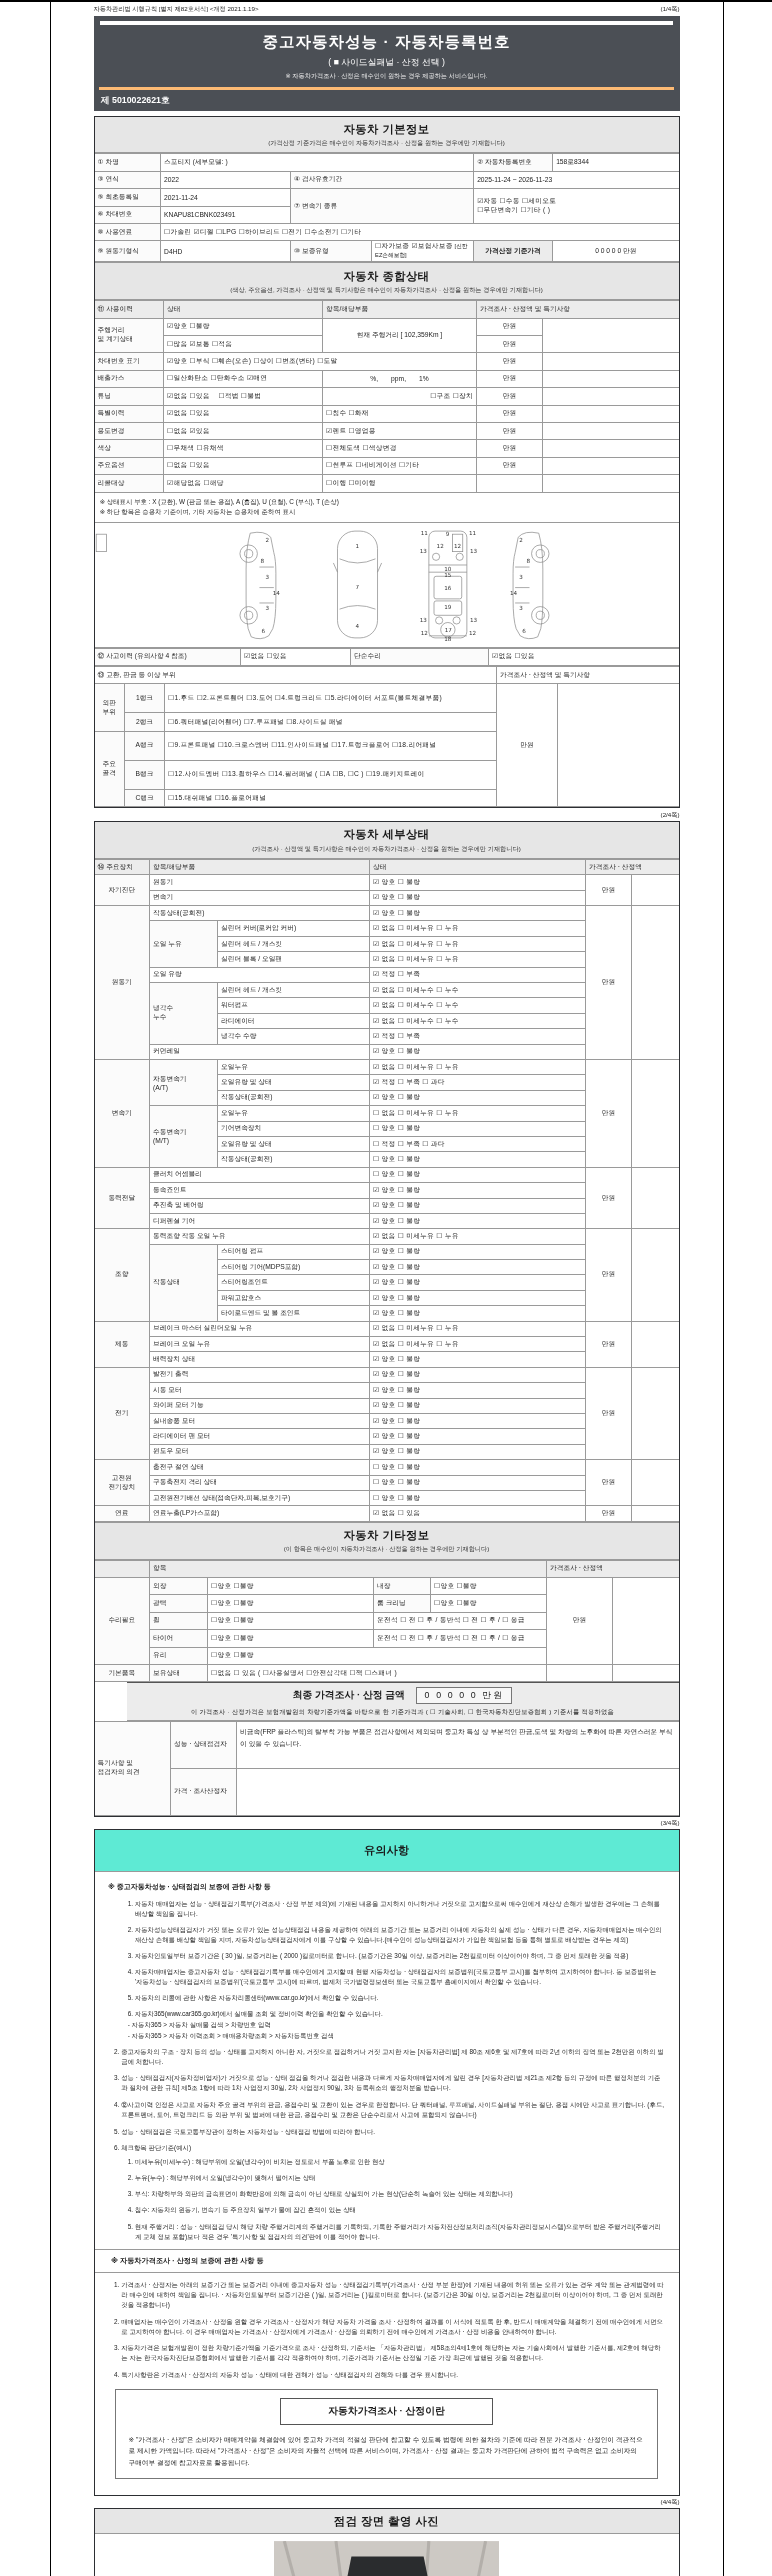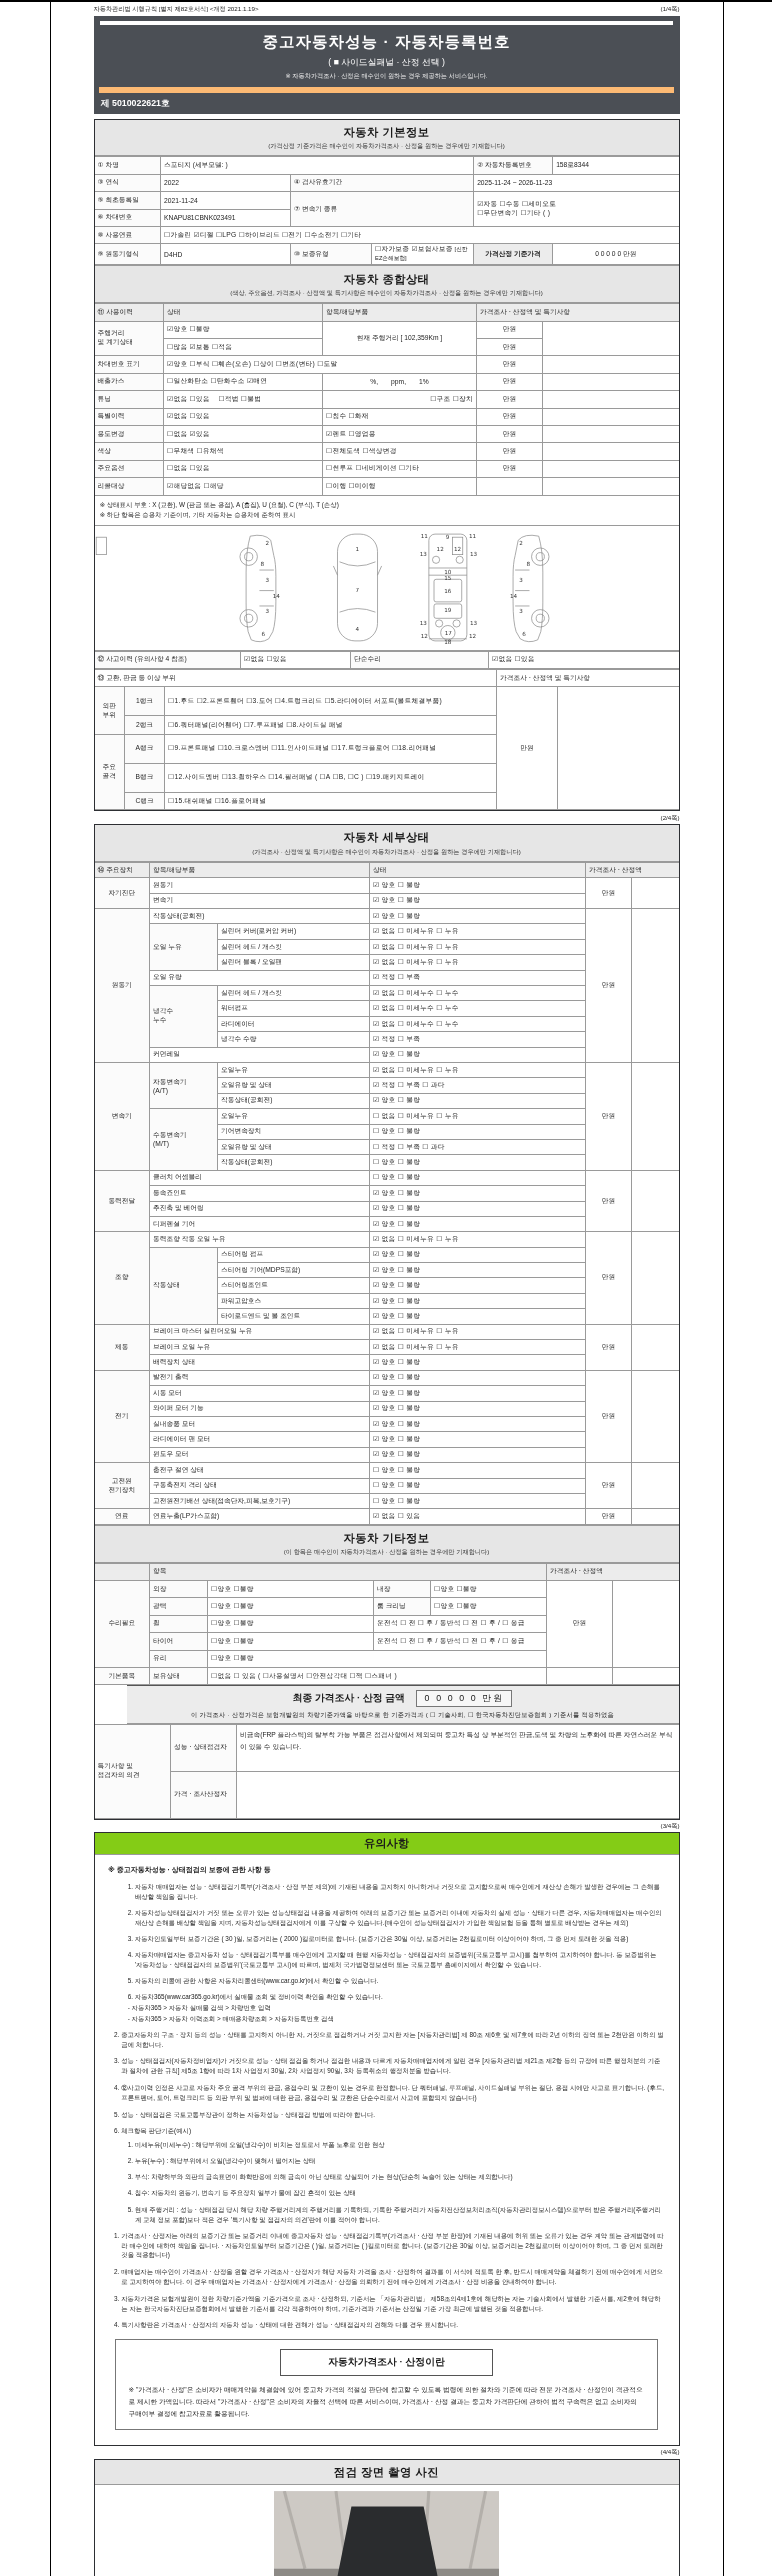--- a/index.html
+++ b/index.html
@@ -8,21 +8,21 @@
   .page{position:relative;width:674px;margin:0 auto;min-height:2576px;border-left:1px solid #000;border-right:1px solid #000;box-sizing:border-box;padding:3.1px 43px 0 43px;}
   .formline{display:flex;justify-content:space-between;font-size:6.2px;margin:2.1px 0 2.1px 0;color:#222;}
   .pagemark{text-align:right;font-size:6.2px;margin:1.5px 0;color:#222;}
   .sb{border:1.5px solid #2d2f33;margin-bottom:2.1px;background:#fff;}
   
   .tbox{background:#4b4f55;color:#fff;padding:3.1px 5.2px 0 5.2px;margin-bottom:4.1px;}
   .tbox .wstrip{height:3.1px;background:#fff;margin:2.1px 1px 7.2px 1px;}
   .tbox .t1{text-align:center;font-size:15.5px;font-weight:bold;letter-spacing:1px;}
   .tbox .t2{text-align:center;font-size:8.8px;margin-top:4.1px;}
   .tbox .t3{text-align:center;font-size:6.2px;margin-top:3.1px;color:#eee;}
-  .tbox .docno{font-size:8.8px;font-weight:bold;padding:5.2px 2.1px 4.1px 2.1px;border-top:6px solid #fdba74;margin-top:6.2px;}
+  .tbox .docno{font-size:8.8px;font-weight:bold;padding:5.2px 2.1px 4.1px 2.1px;border-top:3px solid #fdba74;margin-top:6.2px;}
   
   .st{background:#e6e6e6;border-bottom:0.5px solid #9a9a9a;text-align:center;padding:5.2px 3.1px 4.1px 3.1px;}
   .st .h{font-size:11.3px;font-weight:bold;letter-spacing:0.5px;}
   .st .n{font-size:6.2px;margin-top:2.6px;color:#333;}
   table{border-collapse:collapse;width:100%;table-layout:fixed;}
   td{border:0.5px solid #9a9a9a;font-size:6.7px;padding:1px 3.1px;vertical-align:middle;word-break:break-all;}
   tr td:first-child{border-left:none;}
   tr td:last-child{border-right:none;}
   .lab{background:#fbfbfb;}
   .ctr{text-align:center;}
@@ -32,21 +32,21 @@
   .hrow td{background:#ececec;}
   .notes{font-size:6.4px;padding:4.1px 5.2px;border-bottom:0.5px solid #9a9a9a;line-height:1.7;}
   .diagwrap{border-bottom:0.5px solid #9a9a9a;padding:3.1px 0;}
   svg text{font-family:"DejaVu Sans",sans-serif;}
   
   .finalband{background:#ececec;border-top:1px solid #555;border-bottom:0.5px solid #9a9a9a;padding:4.1px 3.1px 3.1px 3.1px;text-align:center;margin-left:32px;}
   .finalband .fl{font-size:9.8px;font-weight:bold;margin-right:9.3px;}
   .finalband .fv{display:inline-block;border:0.5px solid #777;background:#f7f7f7;font-size:8.8px;padding:1.5px 7.2px;letter-spacing:2.1px;}
   .finalband .fn{font-size:6.2px;margin-top:3.1px;}
   
-  .ntitle{background:#84cc16;border-bottom:0.5px solid #9a9a9a;text-align:center;font-size:11.3px;font-weight:bold;padding:3px 0;}
+  .ntitle{background:#5eead4;border-bottom:0.5px solid #9a9a9a;text-align:center;font-size:11.3px;font-weight:bold;padding:13px 0;}
   .nbody{padding:7.2px 13.4px 5.2px 13.4px;}
   .nh{font-size:7px;font-weight:bold;margin:3.1px 0 6.2px 0;}
   .ni{font-size:6.4px;line-height:1.55;margin:0 0 6.7px 0;padding-left:13.4px;text-indent:-7.2px;}
   .nsub{font-size:6.4px;line-height:1.55;margin:0 0 6.2px 0;padding-left:27px;text-indent:-7.2px;}
   .nsep{border-top:0.5px solid #9a9a9a;border-bottom:0.5px solid #9a9a9a;padding:6.2px 3.1px;font-size:7.2px;font-weight:bold;margin:7.2px -13.4px 7.2px -13.4px;padding-left:16.5px;}
   .whatbox{border:0.5px solid #777;margin:9.3px 7.2px 10.3px 7.2px;padding:8.2px 12.4px 9.3px 12.4px;}
   .whatbox .wt{width:206px;margin:0 auto 8.2px auto;border:0.5px solid #555;text-align:center;font-size:9.8px;font-weight:bold;padding:6.2px 2.1px;}
   .whatbox .wp{font-size:6.7px;line-height:1.75;}
   
   .photos{padding:6.2px 0 8.2px 0;text-align:center;border-bottom:0.5px solid #9a9a9a;}
@@ -710,20 +710,21 @@
       <p class="ni">2.  중고자동차의 구조 · 장치 등의 성능 · 상태를 고지하지 아니한 자, 거짓으로 점검하거나 거짓 고지한 자는 [자동차관리법] 제 80조 제6호 및 제7호에 따라 2년 이하의 징역 또는 2천만원 이하의 벌금에 처합니다.</p>
       <p class="ni">3.  성능 · 상태점검자(자동차정비업자)가 거짓으로 성능 · 상태 점검을 하거나 점검한 내용과 다르게 자동차매매업자에게 알린 경우 [자동차관리법 제21조 제2항 등의 규정에 따른 행정처분의 기준과 절차에 관한 규칙] 제5조 1항에 따라 1차 사업정지 30일, 2차 사업정지 90일, 3차 등록취소의 행정처분을 받습니다.</p>
       <p class="ni">4.  ⑫사고이력 인정은 사고로 자동차 주요 골격 부위의 판금, 용접수리 및 교환이 있는 경우로 한정합니다. 단 쿼터패널, 루프패널, 사이드실패널 부위는 절단, 용접 시에만 사고로 표기합니다. (후드, 프론트펜더, 도어, 트렁크리드 등 외판 부위 및 범퍼에 대한 판금, 용접수리 및 교환은 단순수리로서 사고에 포함되지 않습니다)</p>
       <p class="ni">5.  성능 · 상태점검은 국토교통부장관이 정하는 자동차성능 · 상태점검 방법에 따라야 합니다.</p>
       <p class="ni" style="margin-bottom:4.1px">6.  체크항목 판단기준(예시)</p>
       <p class="nsub">1.  미세누유(미세누수) : 해당부위에 오일(냉각수)이 비치는 정도로서 부품 노후로 인한 현상</p>
       <p class="nsub">2.  누유(누수) : 해당부위에서 오일(냉각수)이 맺혀서 떨어지는 상태</p>
       <p class="nsub">3.  부식: 차량하부와 외판의 금속표면이 화학반응에 의해 금속이 아닌 상태로 상실되어 가는 현상(단순히 녹슬어 있는 상태는 제외합니다)</p>
       <p class="nsub">4.  침수: 자동차의 원동기, 변속기 등 주요장치 일부가 물에 잠긴 흔적이 있는 상태</p>
       <p class="nsub">5.  현재 주행거리 : 성능 · 상태점검 당시 해당 차량 주행거리계의 주행거리를 기록하되, 기록한 주행거리가 자동차전산정보처리조직(자동차관리정보시스템)으로부터 받은 주행거리(주행거리계 교체 정보 포함)보다 적은 경우 '특기사항 및 점검자의 의견'란에 이를 적어야 합니다.</p>
+      <div class="nsep">※ 자동차가격조사 · 산정의 보증에 관한 사항 등</div>
       <p class="ni">1.  가격조사 · 산정자는 아래의 보증기간 또는 보증거리 이내에 중고자동차 성능 · 상태점검기록부(가격조사 · 산정 부분 한정)에 기재된 내용에 허위 또는 오류가 있는 경우 계약 또는 관계법령에 따라 매수인에 대하여 책임을 집니다.  · 자동차인도일부터 보증기간은 (      )일, 보증거리는 (      )킬로미터로 합니다. (보증기간은 30일 이상, 보증거리는 2천킬로미터 이상이어야 하며, 그 중 먼저 도래한 것을 적용합니다)</p>
       <p class="ni">2.  매매업자는 매수인이 가격조사 · 산정을 원할 경우 가격조사 · 산정자가 해당 자동차 가격을 조사 · 산정하여 결과를 이 서식에 적도록 한 후, 반드시 매매계약을 체결하기 전에 매수인에게 서면으로 고지하여야 합니다. 이 경우 매매업자는 가격조사 · 산정자에게 가격조사 · 산정을 의뢰하기 전에 매수인에게 가격조사 · 산정 비용을 안내하여야 합니다.</p>
       <p class="ni">3.  자동차가격은 보험개발원이 정한 차량기준가액을 기준가격으로 조사 · 산정하되, 기준서는 「자동차관리법」 제58조의4제1호에 해당하는 자는 기술사회에서 발행한 기준서를, 제2호에 해당하는 자는 한국자동차진단보증협회에서 발행한 기준서를 각각 적용하여야 하며, 기준가격과 기준서는 산정일 기준 가장 최근에 발행된 것을 적용합니다.</p>
       <p class="ni">4.  특기사항란은 가격조사 · 산정자의 자동차 성능 · 상태에 대한 견해가 성능 · 상태점검자의 견해와 다를 경우 표시합니다.</p>
       <div class="whatbox">
         <div class="wt">자동차가격조사 · 산정이란</div>
         <div class="wp">※ "가격조사 · 산정"은 소비자가 매매계약을 체결함에 있어 중고차 가격의 적절성 판단에 참고할 수 있도록 법령에 의한 절차와 기준에 따라 전문 가격조사 · 산정인이 객관적으로 제시한 가액입니다. 따라서 "가격조사 · 산정"은 소비자의 자율적 선택에 따른 서비스이며, 가격조사 · 산정 결과는 중고차 가격판단에 관하여 법적 구속력은 없고 소비자의 구매여부 결정에 참고자료로 활용됩니다.</div>
       </div>
     </div>
   </div>

